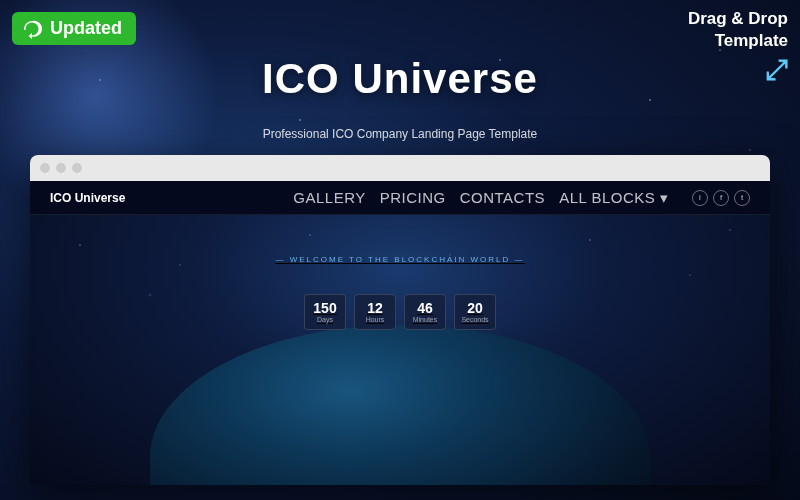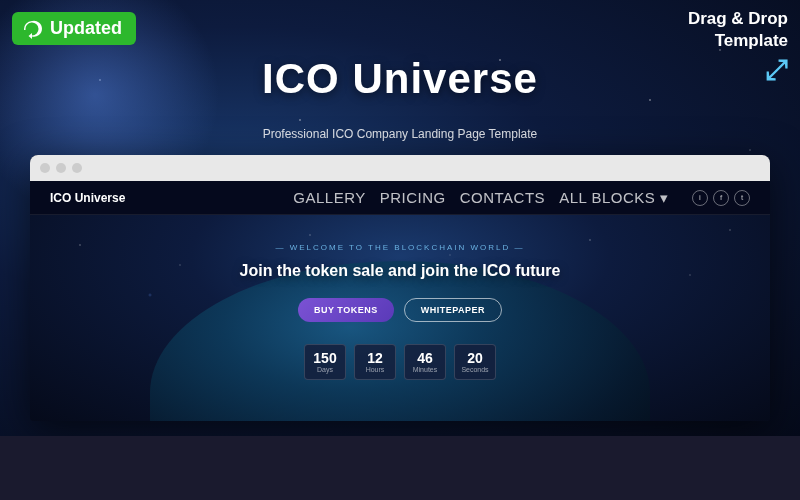--- a/index.html
+++ b/index.html
@@ -8,21 +8,21 @@
       height: 500px;
       overflow: hidden;
       font-family: 'Arial', sans-serif;
       background: #1a1a2e;
       position: relative;
     }
 
     
     .bg-wrapper {
       width: 800px;
-      height: 436px;
+      height: 500px;
       position: relative;
       background: radial-gradient(ellipse at 30% 40%, #1a3a6e 0%, #0d1b3e 40%, #050a1a 100%);
       overflow: hidden;
     }
 
     
     .bg-wrapper::before {
       content: '';
       position: absolute;
       inset: 0;
@@ -188,23 +188,24 @@
     }
 
     
     .page-hero {
       position: relative;
       height: calc(100% - 60px);
       display: flex;
       flex-direction: column;
       align-items: center;
       justify-content: flex-start;
-      padding-top: 28px;
+      padding-top: 40px;
       background: radial-gradient(ellipse at 50% 20%, #1a3a6e 0%, #0d1b3e 40%, #050a1a 100%);
       overflow: hidden;
+      text-decoration: underline;
     }
 
     
     .page-hero::before {
       content: '';
       position: absolute;
       inset: 0;
       background-image:
         radial-gradient(1px 1px at 50px 30px, rgba(255,255,255,0.6) 0%, transparent 100%),
         radial-gradient(1px 1px at 150px 50px, rgba(255,255,255,0.4) 0%, transparent 100%),
@@ -366,26 +367,21 @@
           <div class="nav-icon-circle">f</div>
           <div class="nav-icon-circle">t</div>
         </div>
       </div>
     </div>
 
     <div class="page-hero">
       <div class="inner-planet"></div>
 
       <div class="welcome-label">WELCOME TO THE BLOCKCHAIN WORLD</div>
-      <div class="page-main-title">Join the token sale and join the ICO future</div>
-
-      <div class="cta-buttons">
-        <button class="btn-primary">BUY TOKENS</button>
-        <button class="btn-outline">WHITEPAPER</button>
-      </div>
+
 
       <div class="countdown">
         <div class="countdown-item">
           <span class="countdown-number">150</span>
           <span class="countdown-label">Days</span>
         </div>
         <div class="countdown-item">
           <span class="countdown-number">12</span>
           <span class="countdown-label">Hours</span>
         </div>

